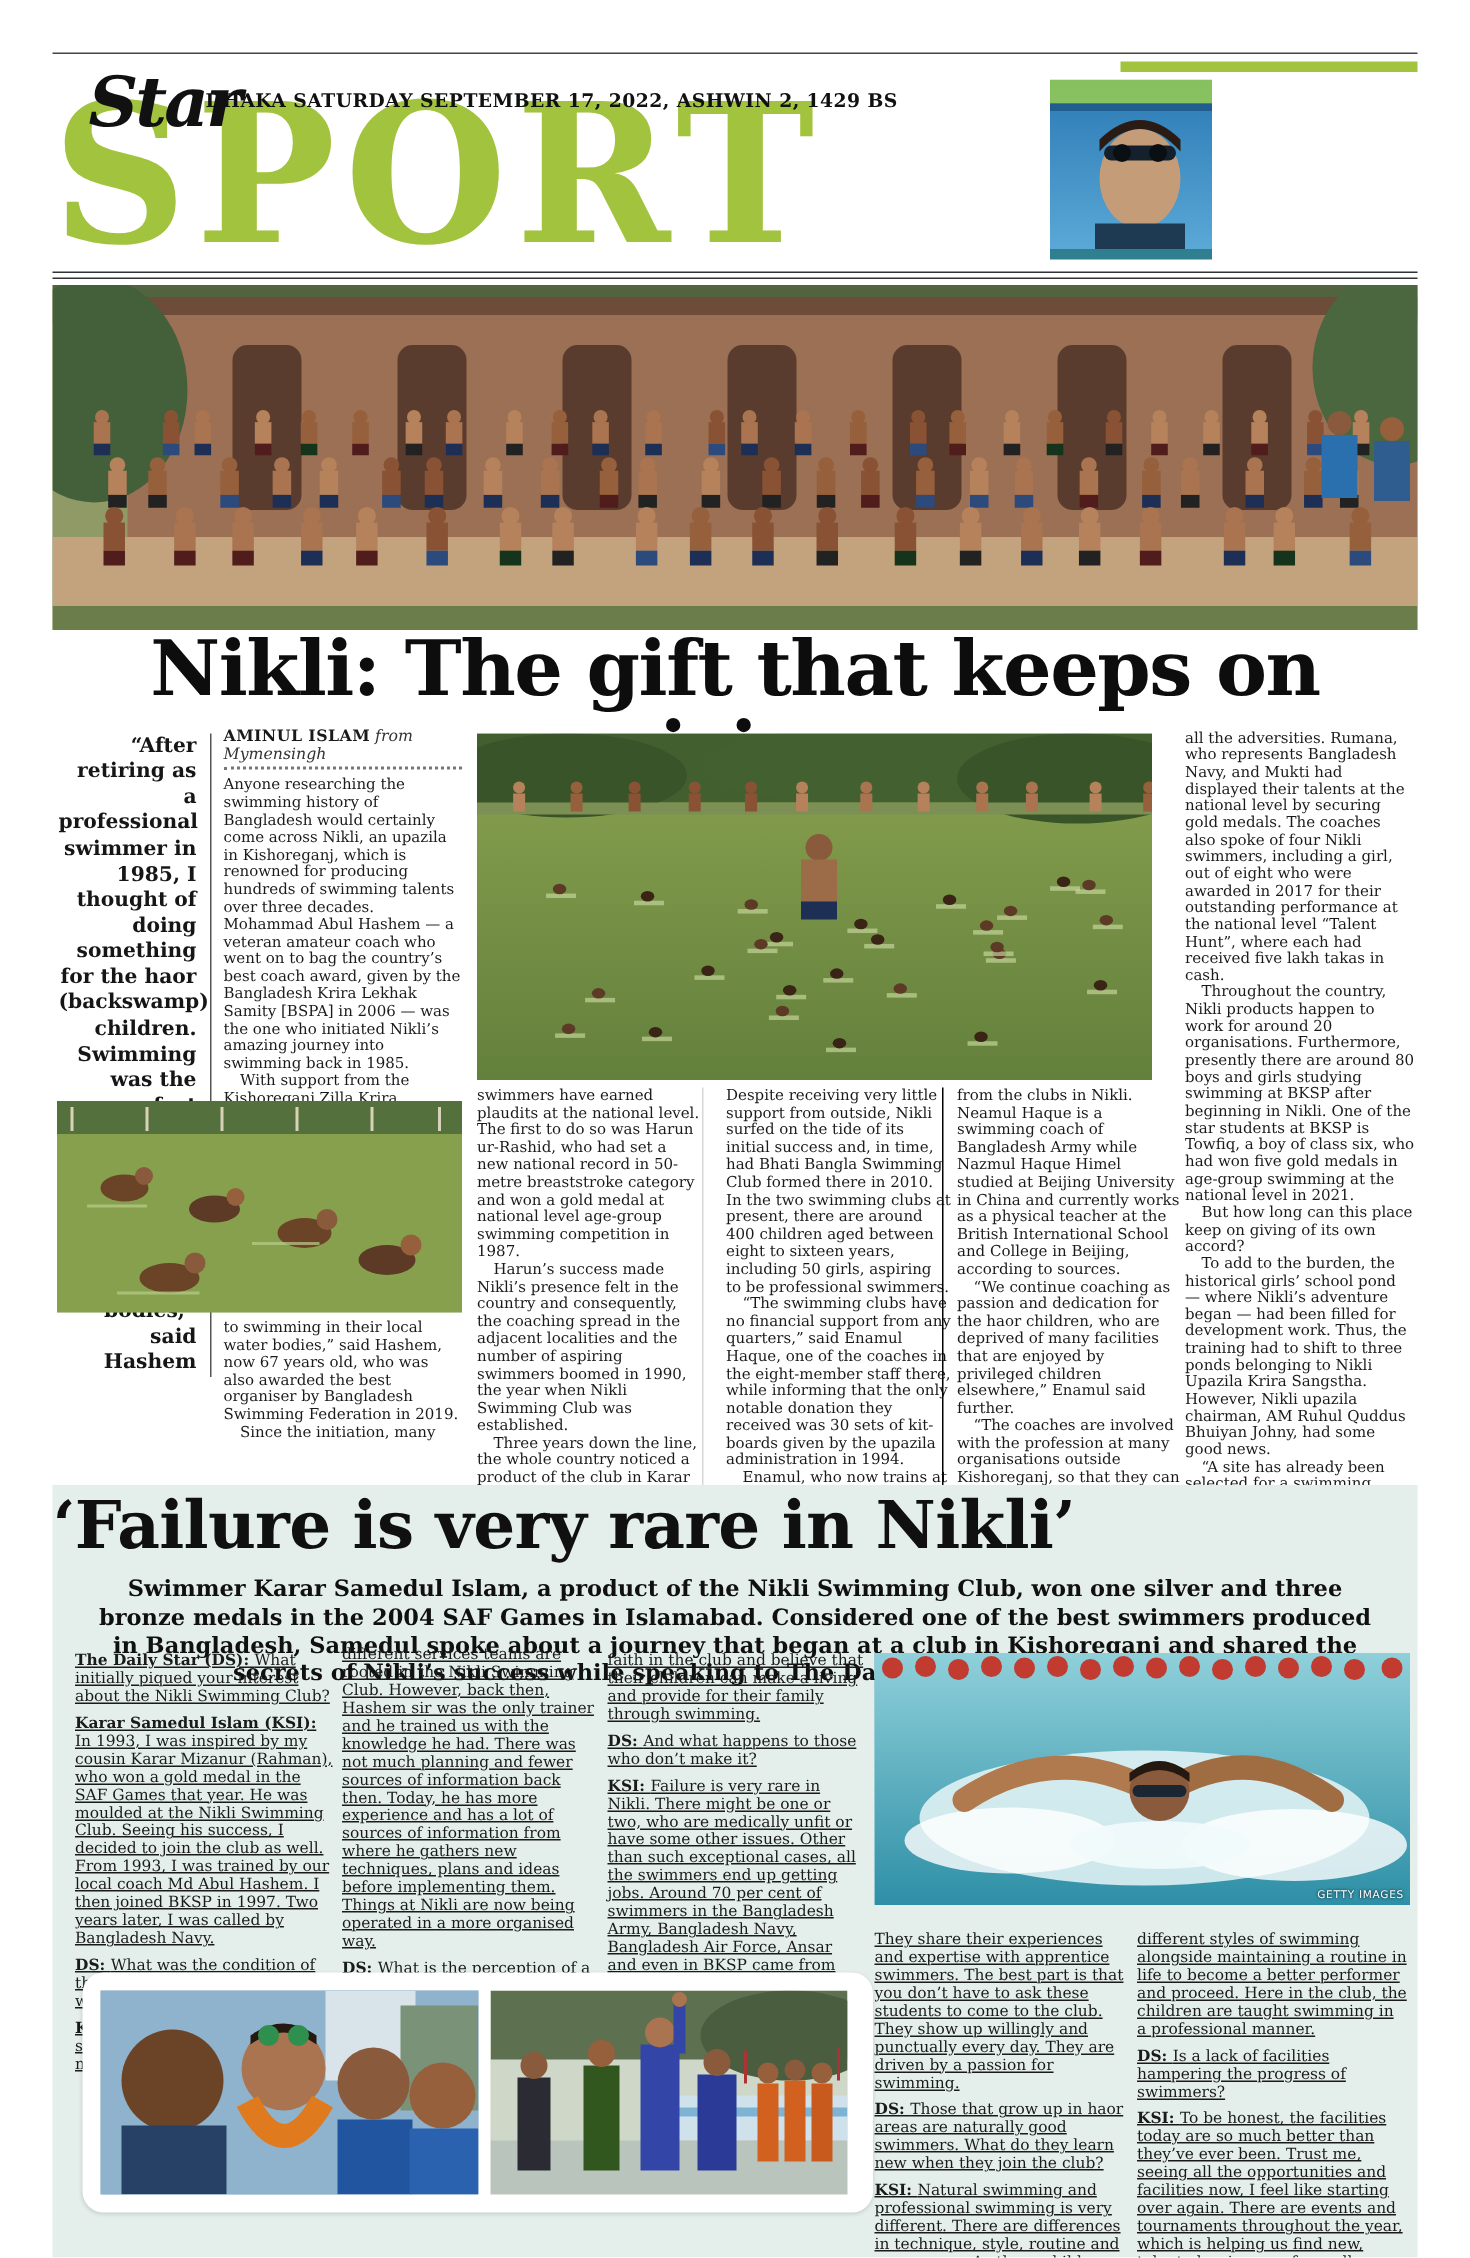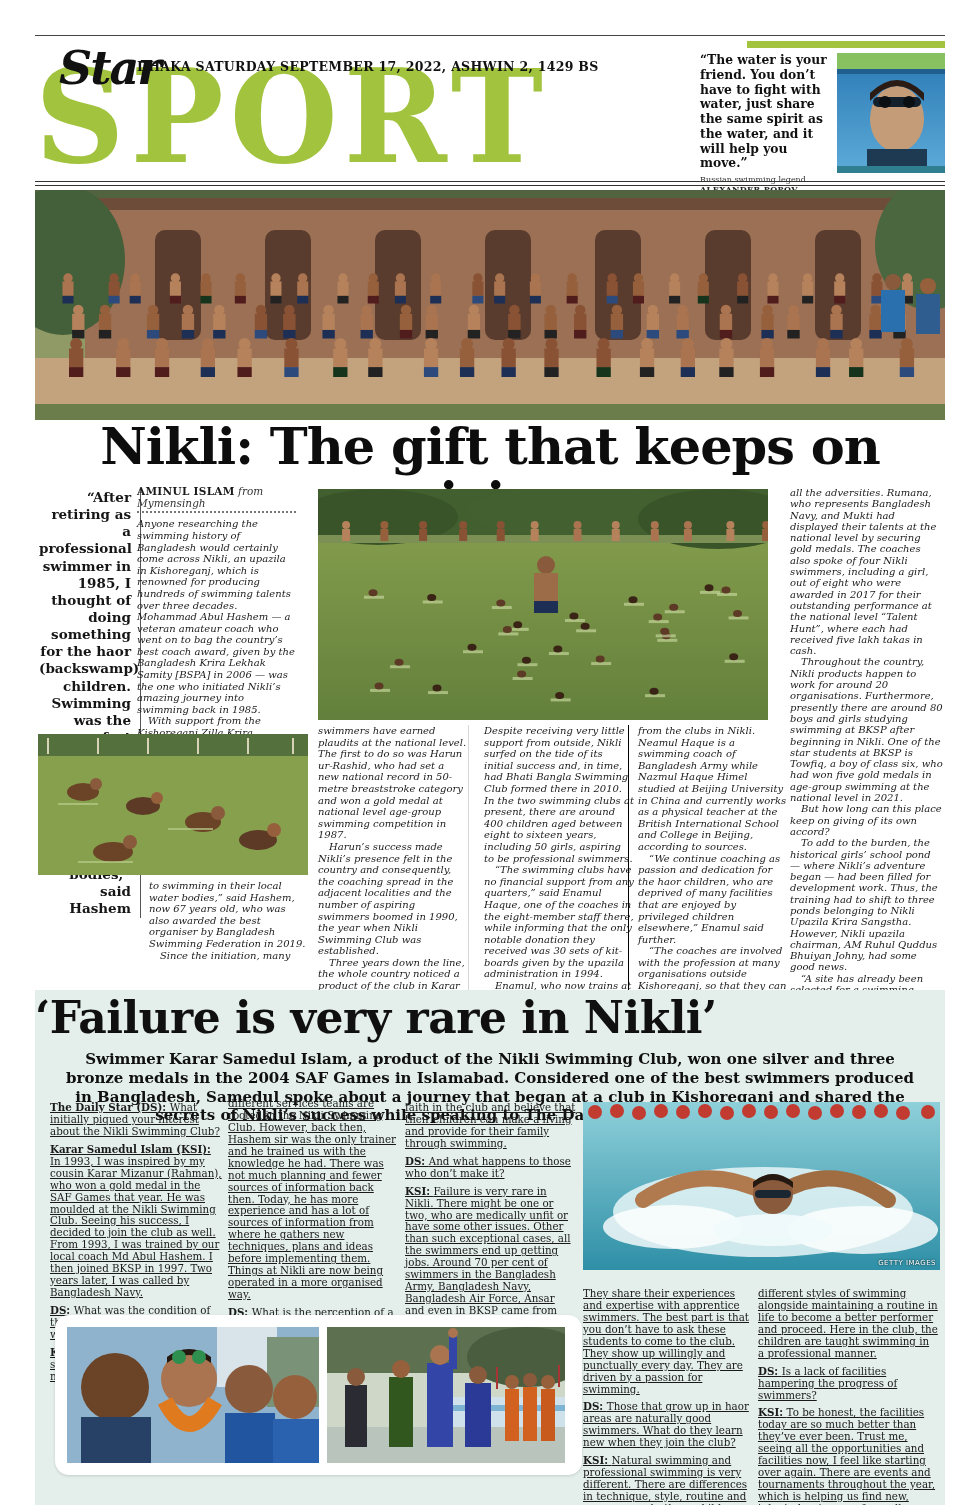--- a/index.html
+++ b/index.html
@@ -22,25 +22,25 @@
   .qb-attr2{font-size:8px;font-weight:bold;letter-spacing:.4px;color:#222;}
   .qb-photo{width:108px;height:113px;border-bottom:7px solid #2f7f91;overflow:hidden;}
   .double-rule{position:absolute;left:35px;right:35px;top:181px;border-top:1px solid #333;height:3px;border-bottom:1px solid #333;}
   
   .main-photo{position:absolute;left:35px;top:190px;width:910px;height:230px;margin:0;overflow:hidden;background:#7b8d5a;}
   
   h1.headline{position:absolute;left:35px;top:420px;width:910px;margin:0;text-align:center;
       font-size:51px;line-height:1.05;font-weight:bold;letter-spacing:-1px;color:#0d0d0d;}
   
   .article{position:absolute;left:35px;top:485px;width:910px;height:503px;font-size:10px;line-height:1.16;}
-  .article .col p{margin:0;font-style:italic;}
+  .article .col p{margin:0;}
   .article .col p + p{text-indent:11px;}
   .pullquote{position:absolute;left:4px;top:4px;width:92px;padding-right:9px;border-right:1px solid #555;
       font-size:13.5px;line-height:1.27;font-weight:bold;text-align:right;color:#161616;}
-  .col-1{position:absolute;left:102px;top:0;width:159px;}
+  .col-1{position:absolute;left:114px;top:0;width:159px;}
   .byline{font-size:10.5px;margin-bottom:2px;}
   .byline b{letter-spacing:.3px;}
   .byline i{font-style:italic;color:#333;}
   .byline-dots{border-bottom:2px dotted #777;margin:2px 0 5px;}
   .pond-small{position:absolute;left:3px;top:249px;width:270px;height:141px;margin:0;overflow:hidden;background:#86a04e;}
   .col-1b{position:absolute;left:114px;top:395px;width:159px;}
   .pond-photo{position:absolute;left:283px;top:4px;width:450px;height:231px;margin:0;overflow:hidden;background:#7fa04b;}
   .col-2{position:absolute;left:283px;top:240px;width:150px;}
   .col-3{position:absolute;left:443px;top:240px;width:150px;border-left:1px solid #d7d7d7;padding-left:15px;margin-left:-10px;}
   .col-4{position:absolute;left:603px;top:240px;width:150px;border-left:1px solid #000000;padding-left:9px;margin-left:-10px;}
@@ -73,25 +73,20 @@
 
 <div class="hairline" style="top:35px"></div>
 <header class="masthead">
   <div class="sport">SPORT</div>
   <div class="logo">Star</div>
   <div class="dateline">DHAKA SATURDAY SEPTEMBER 17, 2022, ASHWIN 2, 1429 BS</div>
 
   <aside class="quotebox">
     <div class="qb-bar"></div>
     <div class="qb-inner">
-      <div class="qb-text">
-        <p>“The water is your friend. You don’t have to fight with water, just share the same spirit as the water, and it will help you move.”</p>
-        <div class="qb-attr1">Russian swimming legend</div>
-        <div class="qb-attr2">ALEXANDER POPOV</div>
-      </div>
       <div class="qb-photo">
         <svg width="108" height="113" viewBox="0 0 108 113" preserveAspectRatio="none">
           <defs>
               <linearGradient id="poolg" x1="0" y1="0" x2="0" y2="1">
             <stop offset="0" stop-color="#2a79b4"></stop>
                 <stop offset="1" stop-color="#5aa8d6"></stop>
           </linearGradient>
             </defs>
           <rect width="108" height="113" fill="url(#poolg)"></rect>
           <rect x="0" y="0" width="108" height="16" fill="#9fd34a" opacity=".8"></rect>

